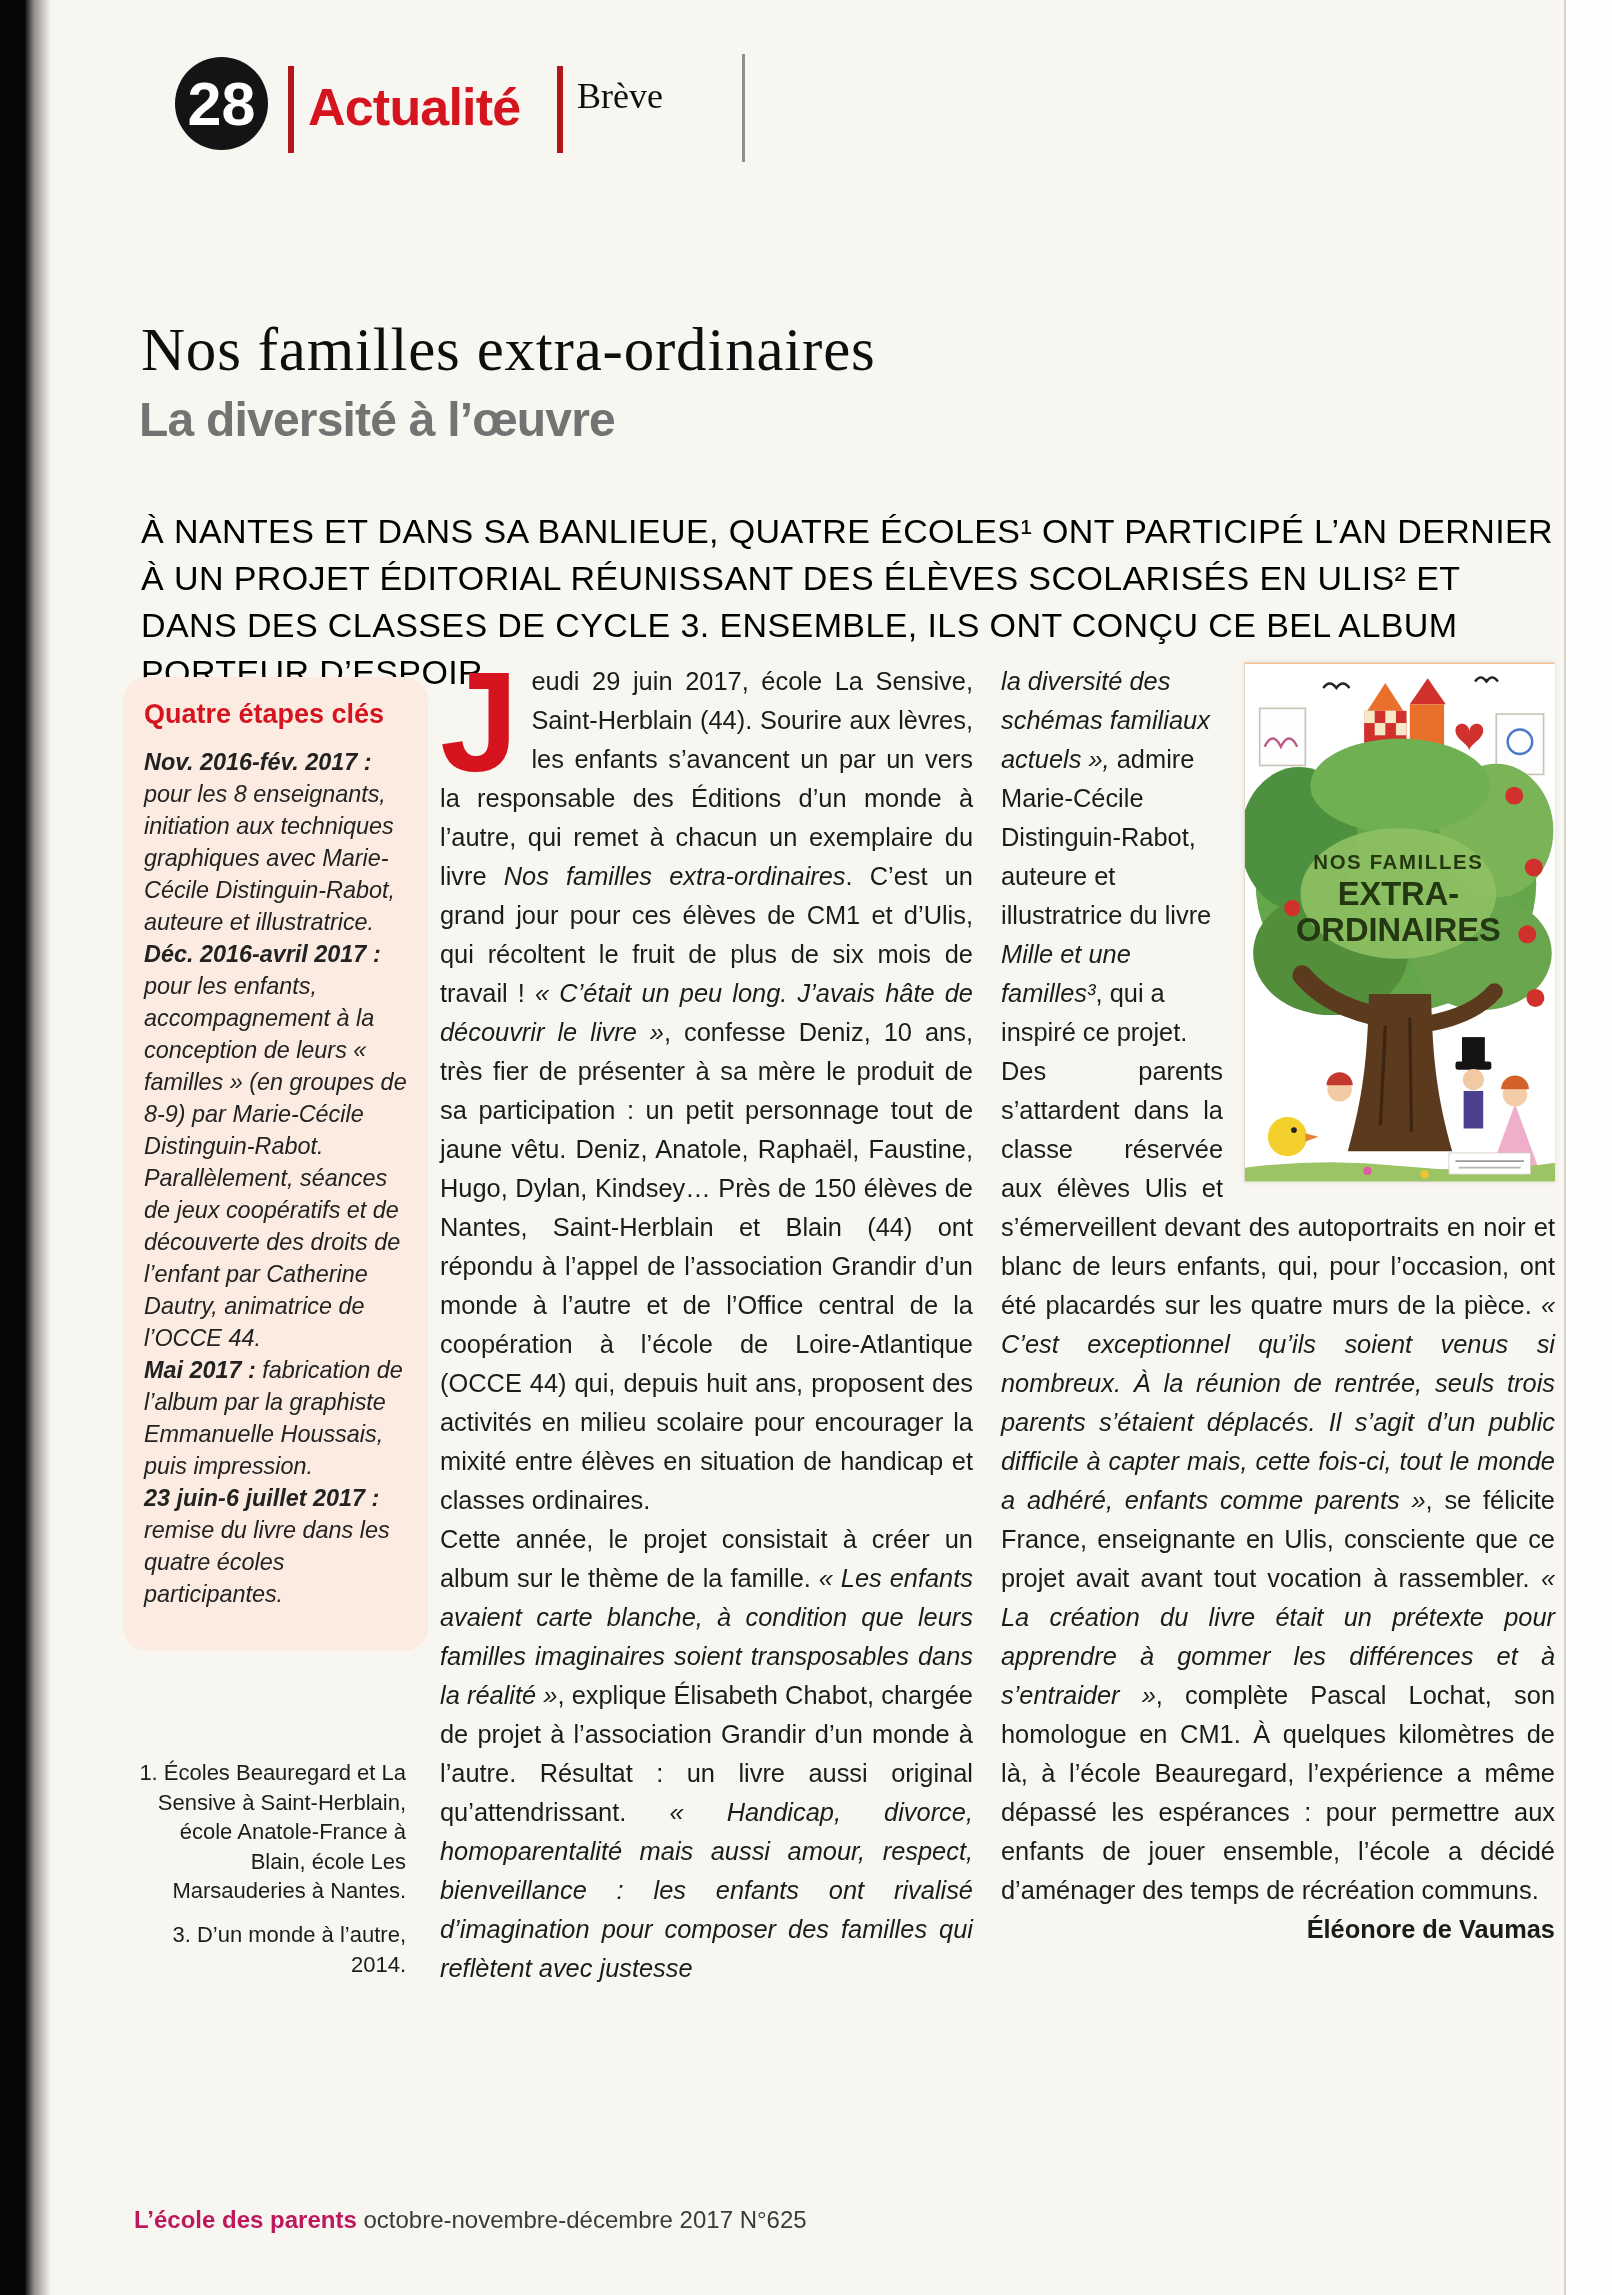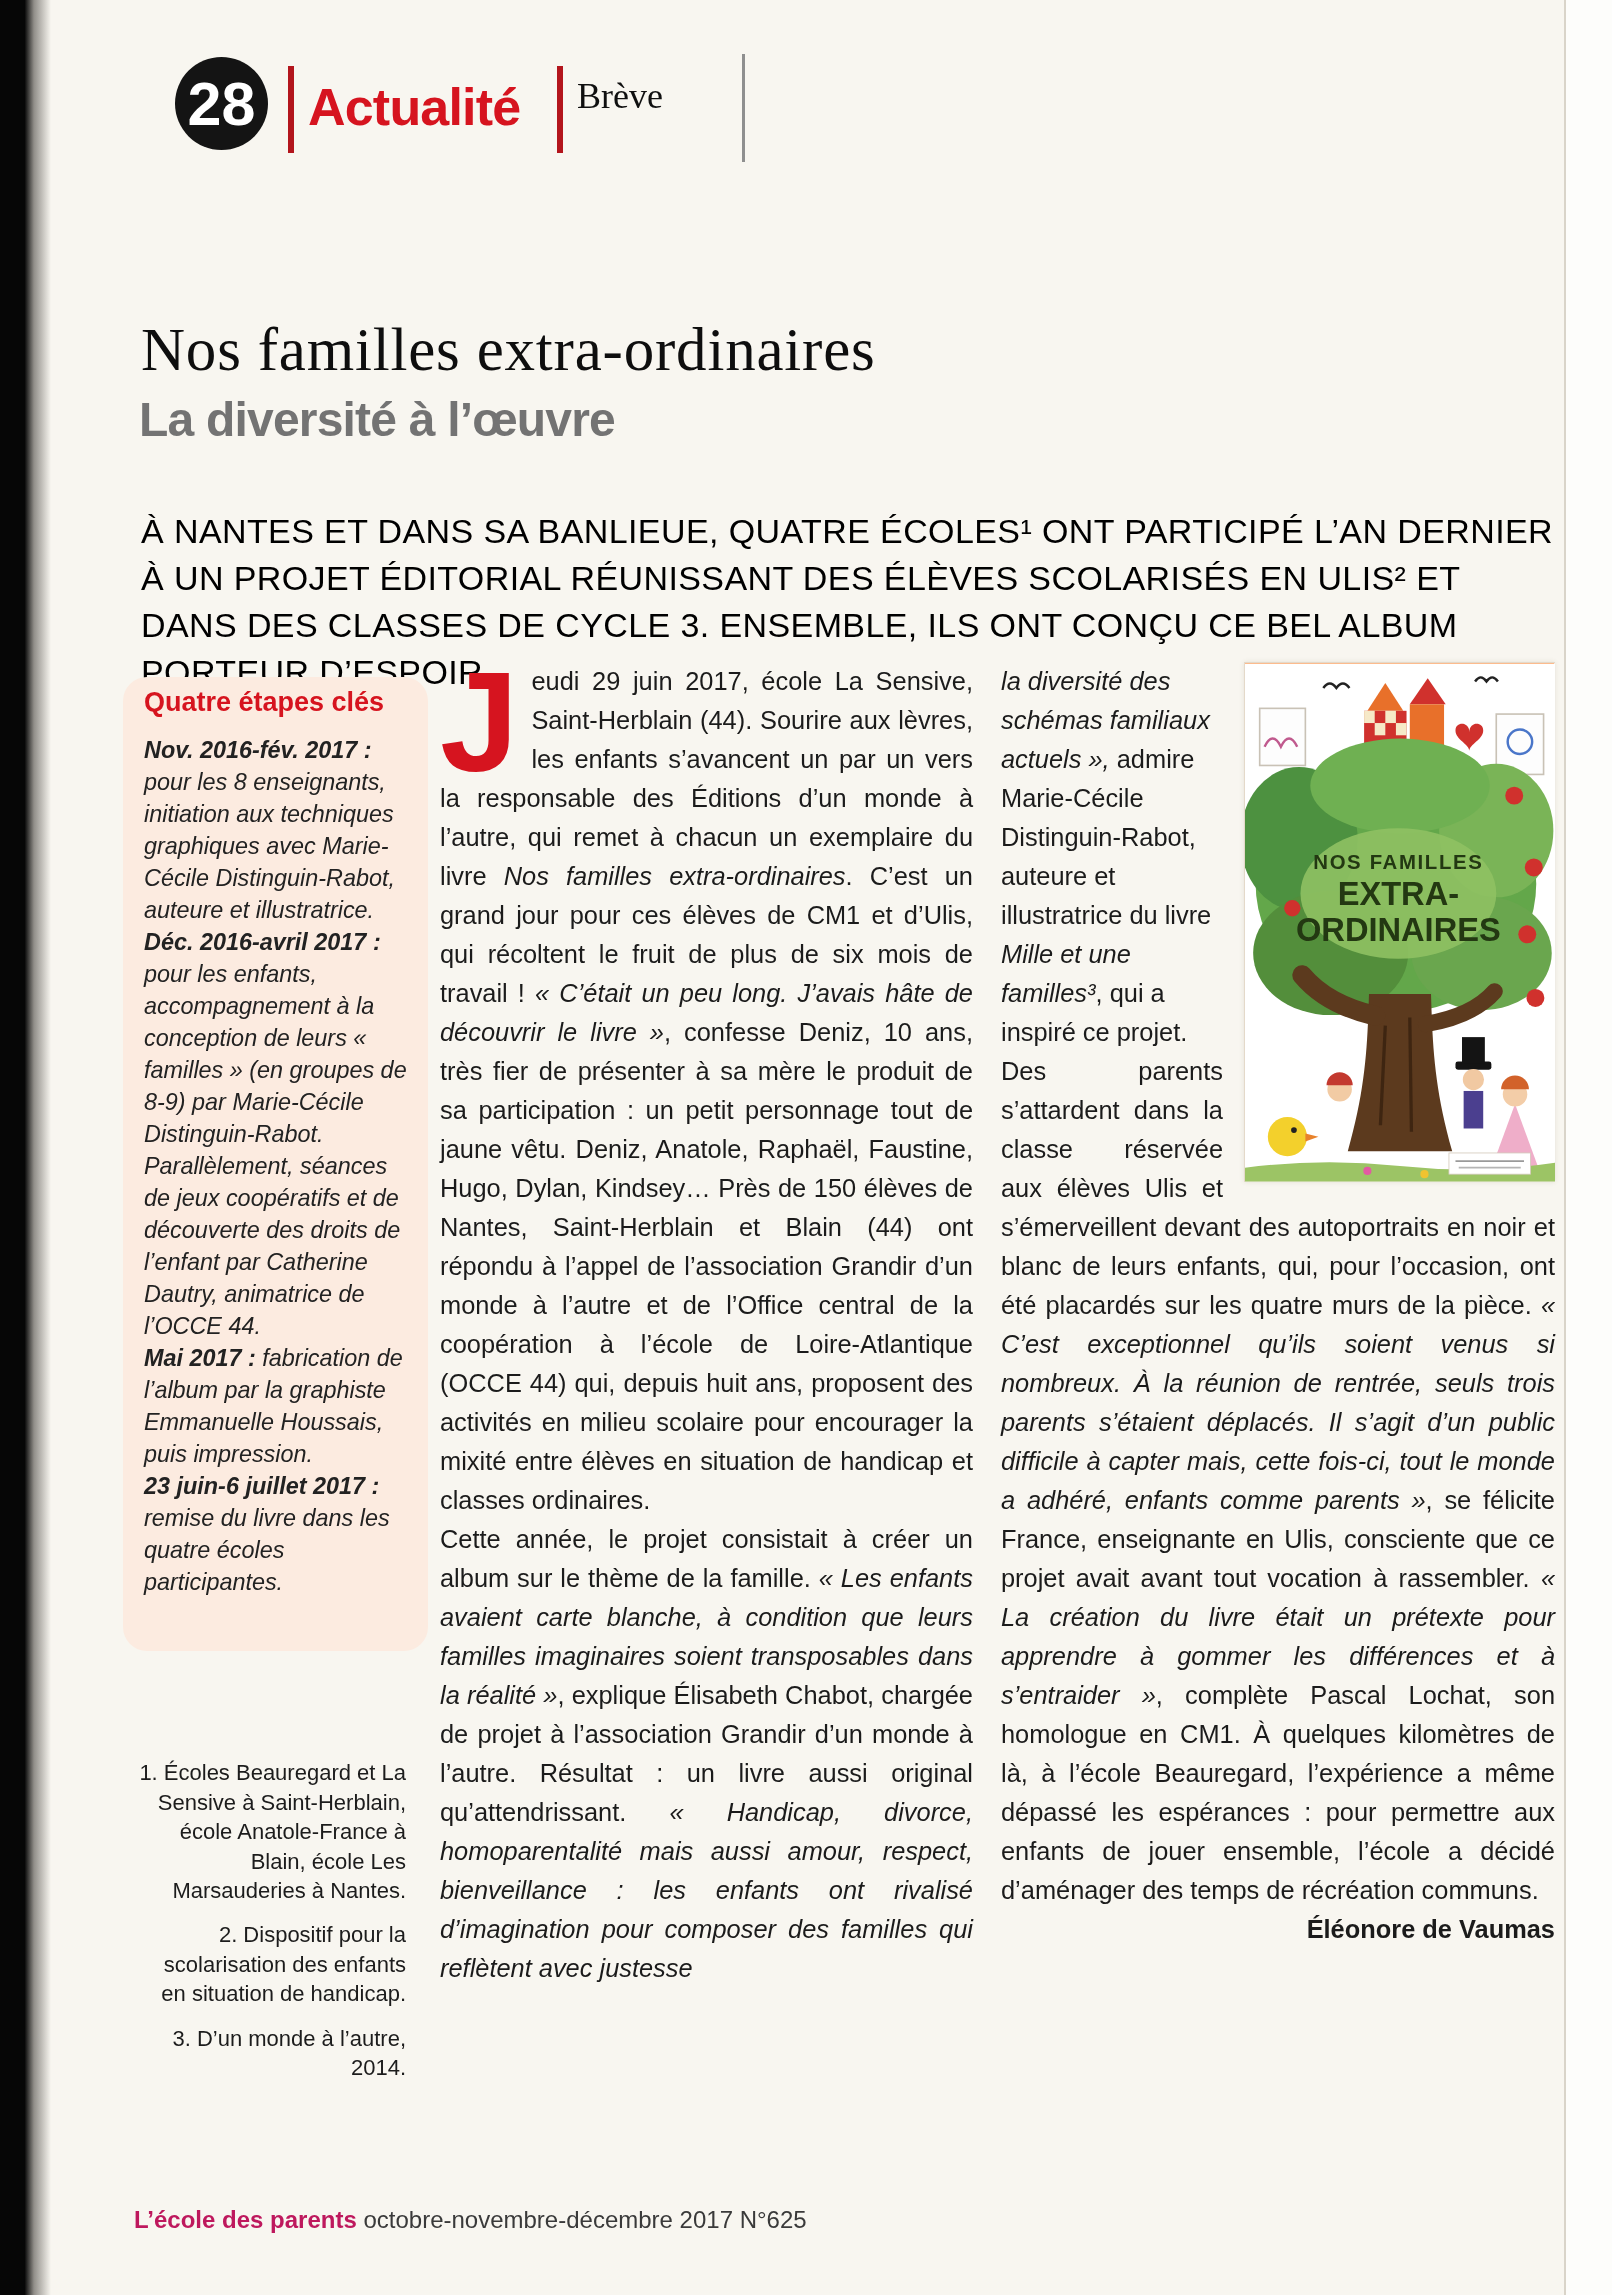--- a/index.html
+++ b/index.html
@@ -53,21 +53,21 @@
     font-size: 48px; font-weight: 800; color: #737373; letter-spacing: -0.8px;
   }
   .standfirst {
     position: absolute; left: 141px; top: 508px; width: 1418px;
     font-size: 34px; line-height: 47px; color: #000000; letter-spacing: 0.4px;
   }
 
   
   .sidebar {
     position: absolute; left: 123px; top: 677px; width: 305px; min-height: 974px;
-    background: #fcebe0; padding: 10px 21px 28px 21px; border-radius: 24px;
+    background: #fcebe0; padding: 22px 21px 28px 21px; border-radius: 24px;
   }
   .sidebar-title { color: #d6141f; font-weight: 700; font-size: 27px; margin: 0 0 16.4px 0; }
   .sb-entry { margin: 0; font-style: italic; font-size: 23.4px; line-height: 32px; color: #222; }
   .sb-lead { font-weight: 700; }
 
   
   .footnotes { position: absolute; left: 134px; top: 1758px; width: 272px; font-size: 22px; line-height: 29.5px; color: #1c1c1c; }
   .footnote { margin: 0 0 14.8px 0; text-align: right; }
 
   
@@ -136,21 +136,20 @@
       <span>fabrication de l’album par la graphiste Emmanuelle Houssais, puis impression.</span>
     </p>
     <p class="sb-entry">
       <span class="sb-lead">23 juin-6 juillet 2017 :</span>
       <span>remise du livre dans les quatre écoles participantes.</span>
     </p>
   </aside>
 
   <div class="footnotes">
     <p class="footnote">1. Écoles Beauregard et La Sensive à Saint-Herblain, école Anatole-France à Blain, école Les Marsauderies à Nantes.</p>
-    <p class="footnote">2. Dispositif pour la scolarisation des enfants en situation de handicap.</p>
     <p class="footnote">3. D’un monde à l’autre, 2014.</p>
   </div>
 
   <div class="col-middle">
     <p>
       <span class="dropcap">J</span><span><span>eudi 29 juin 2017, école La Sensive, Saint-Herblain (44). Sourire aux lèvres, les enfants s’avancent un par un vers la responsable des Éditions d’un monde à l’autre, qui remet à chacun un exemplaire du livre </span><span style="font-style: italic;">Nos familles extra-ordinaires</span><span>. C’est un grand jour pour ces élèves de CM1 et d’Ulis, qui récoltent le fruit de plus de six mois de travail ! </span><span style="font-style: italic;">« C’était un peu long. J’avais hâte de découvrir le livre »</span><span>, confesse Deniz, 10 ans, très fier de présenter à sa mère le produit de sa participation : un petit personnage tout de jaune vêtu. Deniz, Anatole, Raphaël, Faustine, Hugo, Dylan, Kindsey… Près de 150 élèves de Nantes, Saint-Herblain et Blain (44) ont répondu à l’appel de l’association Grandir d’un monde à l’autre et de l’Office central de la coopération à l’école de Loire-Atlantique (OCCE 44) qui, depuis huit ans, proposent des activités en milieu scolaire pour encourager la mixité entre élèves en situation de handicap et classes ordinaires.</span></span>
     </p>
     <p>
       <span><span>Cette année, le projet consistait à créer un album sur le thème de la famille. </span><span style="font-style: italic;">« Les enfants avaient carte blanche, à condition que leurs familles imaginaires soient transposables dans la réalité »</span><span>, explique Élisabeth Chabot, chargée de projet à l’association Grandir d’un monde à l’autre. Résultat : un livre aussi original qu’attendrissant. </span><span style="font-style: italic;">« Handicap, divorce, homoparentalité mais aussi amour, respect, bienveillance : les enfants ont rivalisé d’imagination pour composer des familles qui reflètent avec justesse</span></span>
     </p>

